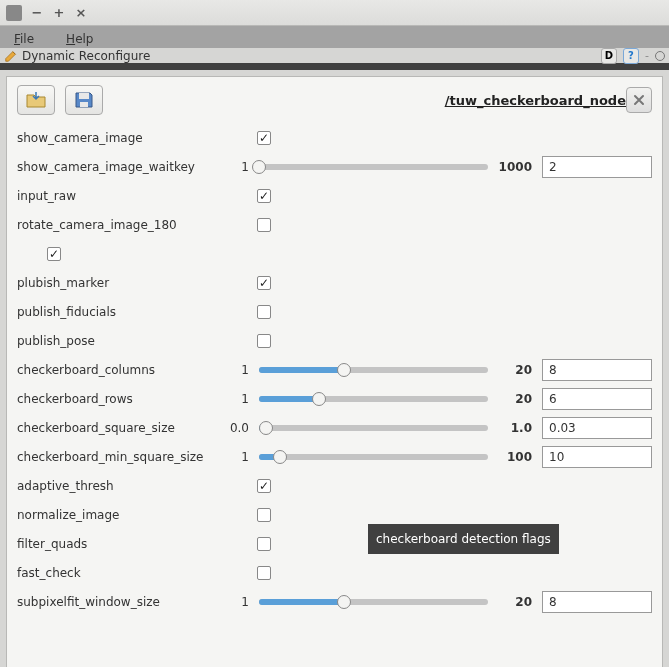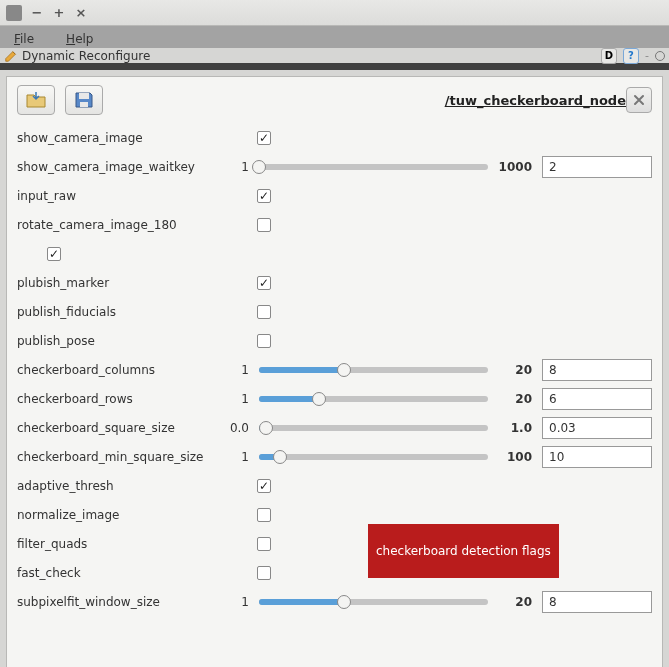--- a/index.html
+++ b/index.html
@@ -35,21 +35,21 @@
 .checkbox.checked::after { content: "✓"; color: #222; font-size: 12px; font-weight: bold; line-height: 1; }
 
 .slider-group { display: flex; align-items: center; flex: 1; gap: 10px; }
 .slider-min, .slider-max { color: #333; min-width: 22px; text-align: right; }
 .slider-max { text-align: right; min-width: 34px; font-weight: bold; }
 .slider-track { flex: 1; height: 6px; background: #c4c4c4; border-radius: 3px; position: relative; cursor: pointer; }
 .slider-fill { position: absolute; left: 0; top: 0; bottom: 0; background: #5a9fd8; border-radius: 3px 0 0 3px; }
 .slider-thumb { position: absolute; top: 50%; width: 14px; height: 14px; background: #f4f4f2; border: 1px solid #888; border-radius: 50%; transform: translate(-50%, -50%); }
 .slider-input { width: 110px; height: 22px; border: 1px solid #999; background: #fff; padding: 0 6px; color: #333; }
 
-.tooltip { position: absolute; background: #b91c1c; color: #fff; padding: 20px 8px; font-size: 12px; border-radius: 0; z-index: 100; white-space: nowrap; }
+.tooltip { position: absolute; background: #404040; color: #fff; padding: 8px 8px; font-size: 12px; border-radius: 0; z-index: 100; white-space: nowrap; }
 </style>
 </head>
 <body>
 
 <div class="titlebar">
   <div class="titlebar-icon"></div>
   <div class="titlebar-btns">
     <div class="titlebar-btn">−</div>
     <div class="titlebar-btn">+</div>
     <div class="titlebar-btn">×</div>

